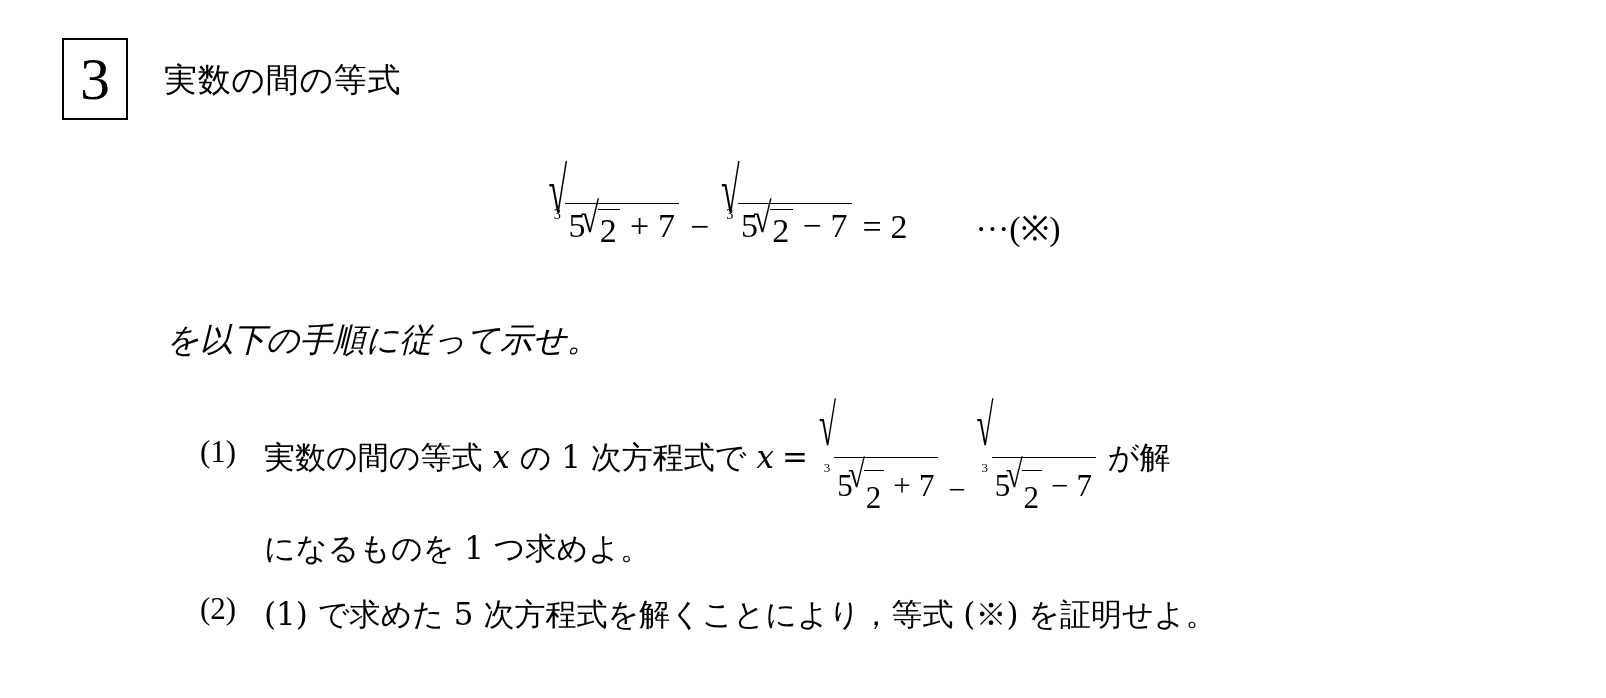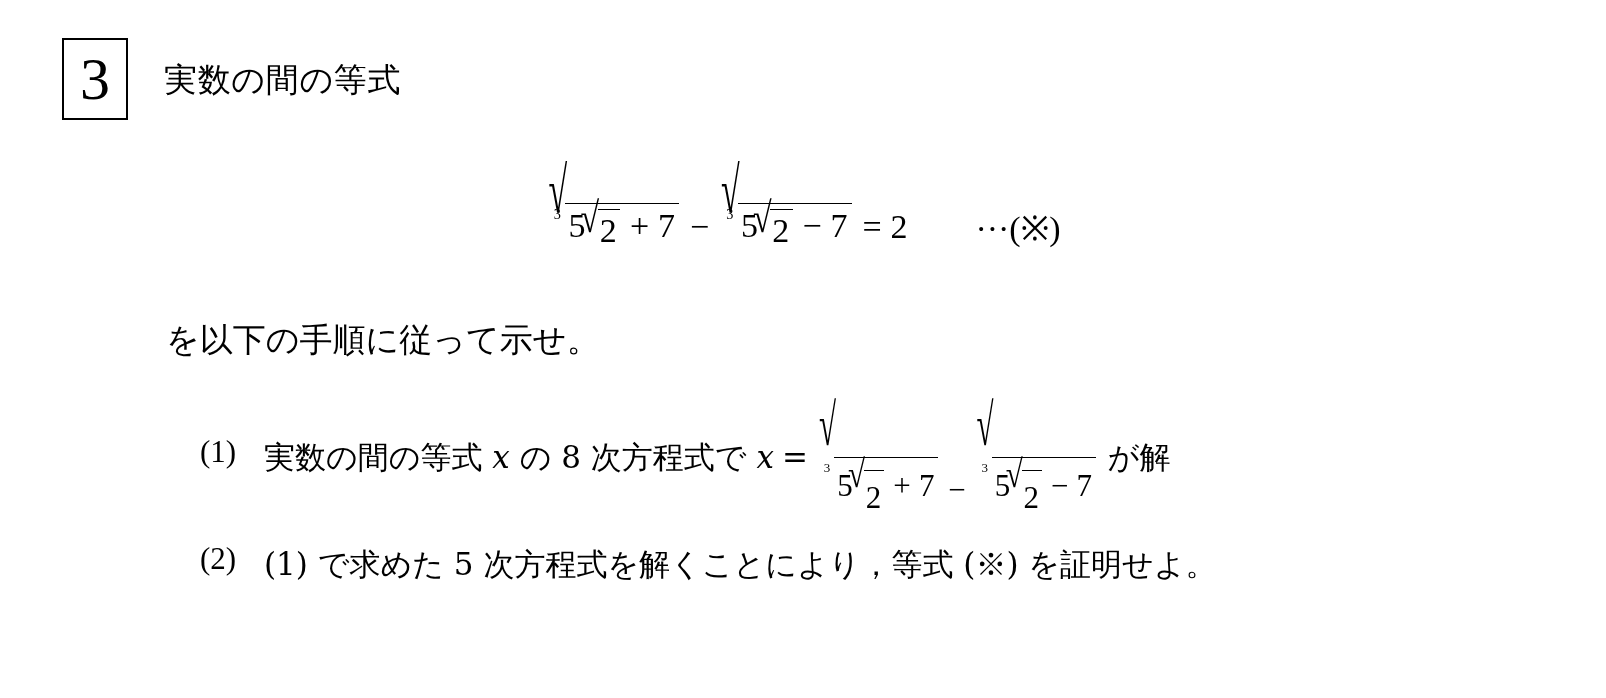--- a/index.html
+++ b/index.html
@@ -118,20 +118,21 @@
   .eqtag { margin-left: 2.0em; }
 
   
   .lead {
     position: absolute;
     left: 166px;
     top: 318px;
     font-size: 33px;
     font-family: "DejaVu Serif", serif;
     white-space: nowrap;
+    font-style: italic;
   }
 
   .items {
     position: absolute;
     left: 200px;
     top: 432px;
     width: 1380px;
   }
   .item {
     display: flex;
@@ -198,39 +199,40 @@
     </span>
   </div>
 
   <div class="lead">を以下の手順に従って示せ。</div>
 
   <div class="items">
 
     <div class="item">
       <div class="num">(1)</div>
       <div class="body">
-        <span>実数の間の等式 </span><span class="it">x</span><span> の 8 次方程式で </span><span class="it">x</span><span class="op">=</span><span class="nowrapbit"><span class="mathline">
+        <span>実数の間の等式 </span><span class="it">x</span><span> の 1 次方程式で </span><span class="it">x</span><span class="op">=</span><span class="nowrapbit"><span class="mathline">
               <span class="croot">
                 <span class="idx">3</span>
                 <span class="sign">√</span>
                 <span class="rad"><span>5</span><span class="sroot">
                     <span class="sign">√</span>
                     <span class="rad">2</span>
                   </span><span class="op">+</span><span>7</span></span>
               </span>
               <span class="op">−</span>
               <span class="croot">
                 <span class="idx">3</span>
                 <span class="sign">√</span>
                 <span class="rad"><span>5</span><span class="sroot">
                     <span class="sign">√</span>
                     <span class="rad">2</span>
                   </span><span class="op">−</span><span>7</span></span>
               </span>
             </span></span><span> が解</span>
+        <div>になるものを 1 つ求めよ。</div>
       </div>
     </div>
 
     <div class="item item-2">
       <div class="num">(2)</div>
       <div class="body">(1) で求めた 5 次方程式を解くことにより，等式 (※) を証明せよ。</div>
     </div>
 
   </div>
 

